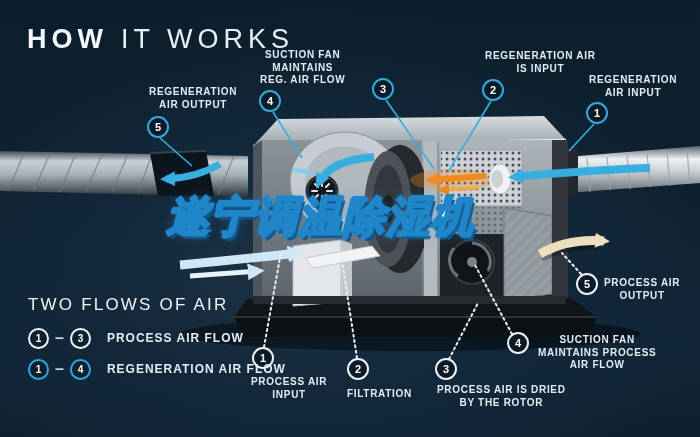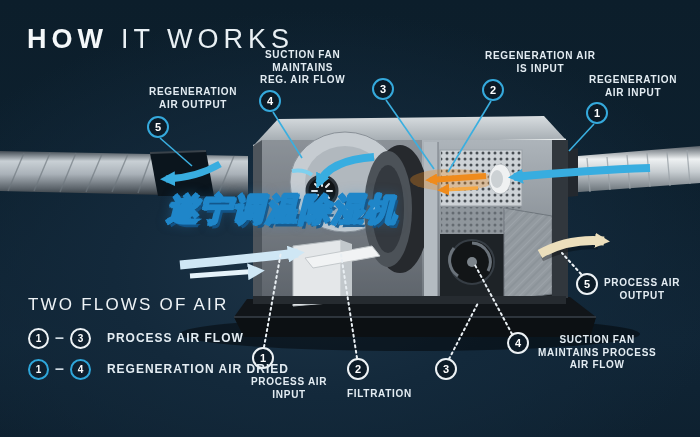--- a/index.html
+++ b/index.html
@@ -25,21 +25,21 @@
   .numc{
     position:absolute;width:22px;height:22px;border-radius:50%;
     border:2px solid #edf2f5;background:rgba(12,26,38,.92);
     display:flex;align-items:center;justify-content:center;
     font-weight:bold;font-size:11px;color:#fff;
   }
   .numc.blue{border-color:#35a9dc;}
 
   .headline{
     position:absolute;left:167px;top:189px;z-index:5;
-    font-size:31px;font-weight:bold;font-style:italic;letter-spacing:2px;
+    font-size:42px;font-weight:bold;font-style:italic;letter-spacing:2px;
     color:#ffffff;white-space:nowrap;
     -webkit-text-stroke:2.5px #1f86c9;
     text-shadow:
       3px 4px 0 rgba(18,86,140,.9),
       -2px 0 0 #1f86c9, 2px 0 0 #1f86c9, 0 -2px 0 #1f86c9, 0 2px 0 #1f86c9,
       0 0 12px rgba(45,150,220,.55);
   }
 
   .legend{position:absolute;left:28px;top:295px;}
   .legend-title{font-size:17px;letter-spacing:2.2px;color:#eef3f6;font-weight:normal;margin-bottom:12px;white-space:nowrap;}
@@ -259,20 +259,22 @@
   <div class="numc blue" style="left:586px;top:102px">1</div>
 
   <div class="numc" style="left:252px;top:347px">1</div>
   <div class="lbl" style="left:251px;top:376px">PROCESS AIR
 INPUT</div>
 
   <div class="numc" style="left:347px;top:358px">2</div>
   <div class="lbl" style="left:347px;top:388px">FILTRATION</div>
 
   <div class="numc" style="left:435px;top:358px">3</div>
+  <div class="lbl" style="left:437px;top:384px">PROCESS AIR IS DRIED
+BY THE ROTOR</div>
 
   <div class="numc" style="left:507px;top:332px">4</div>
   <div class="lbl" style="left:538px;top:334px">SUCTION FAN
 MAINTAINS PROCESS
 AIR FLOW</div>
 
   <div class="numc" style="left:576px;top:273px">5</div>
   <div class="lbl" style="left:604px;top:277px">PROCESS AIR
 OUTPUT</div>
 
@@ -281,17 +283,17 @@
     <div class="legend-row">
       <span class="lnum">1</span>
       <span class="legend-dash">–</span>
       <span class="lnum">3</span>
       <span class="legend-label">PROCESS AIR FLOW</span>
     </div>
     <div class="legend-row">
       <span class="lnum blue">1</span>
       <span class="legend-dash">–</span>
       <span class="lnum blue">4</span>
-      <span class="legend-label">REGENERATION AIR DRIED</span>
+      <span class="legend-label">REGENERATION AIR FLOW</span>
     </div>
   </div>
 
 </div>
 
 </body></html>

